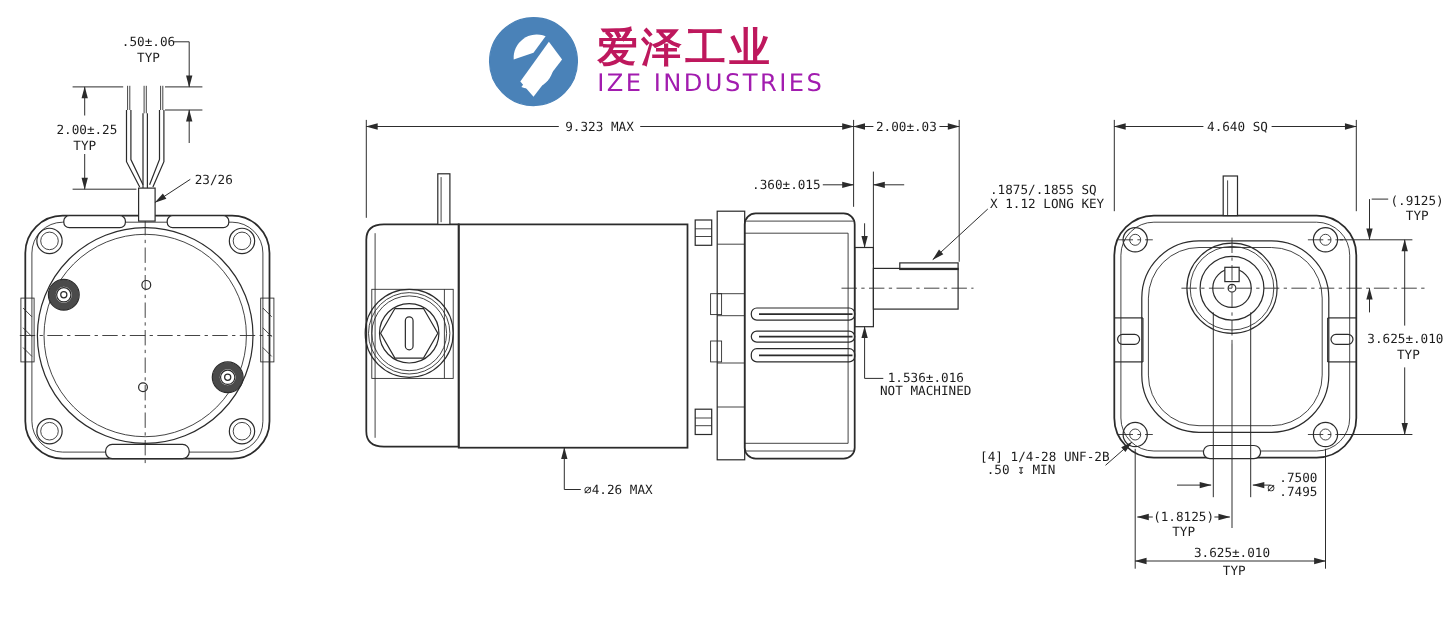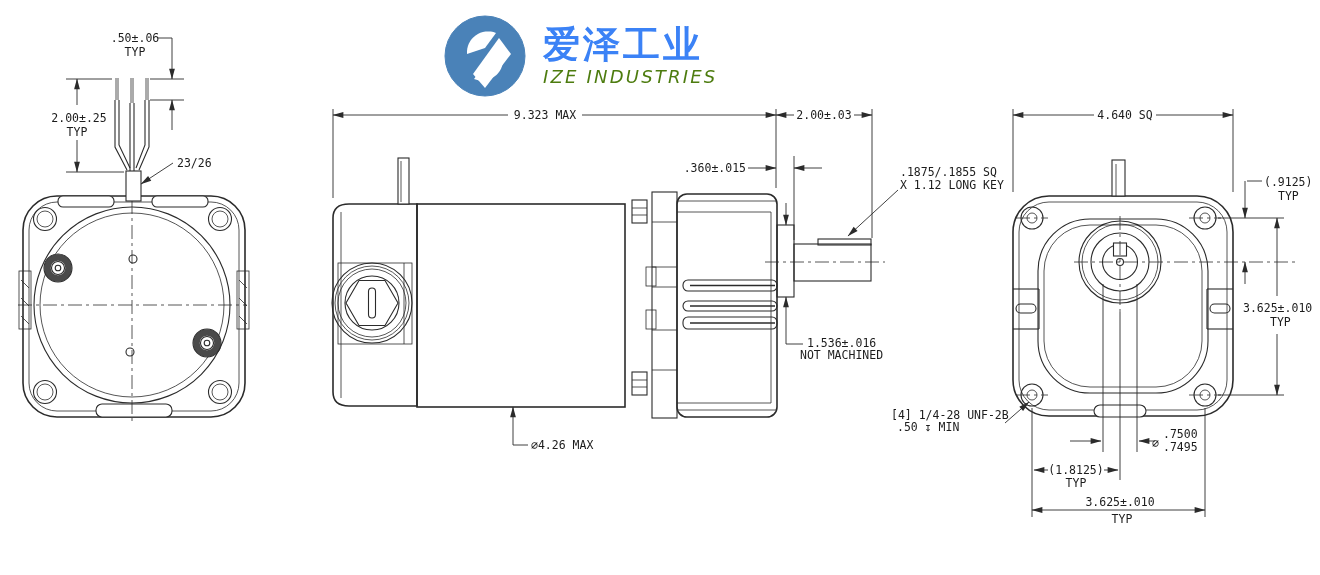--- a/index.html
+++ b/index.html
@@ -1,23 +1,23 @@
 <!DOCTYPE html>
 <html><head>
 <meta charset="utf-8">
 <style>
   html,body{margin:0;padding:0;background:#ffffff;}
   #canvas{position:relative;width:1320px;height:575px;background:#fff;overflow:hidden;
           font-family:"DejaVu Sans Mono", monospace;}
   
   #logo{position:absolute;left:443px;top:14px;display:flex;align-items:center;gap:16px;}
   #logo .cn{font-family:"DejaVu Sans", sans-serif;font-weight:bold;font-size:37px;
-            line-height:1.0;color:#3b82f6;letter-spacing:3px;}
-  #logo .en{font-family:"DejaVu Sans", sans-serif;font-size:18px;color:#4d7c0f;
-            letter-spacing:2.2px;margin-top:3px;font-style:italic;}
+            line-height:1.0;color:#be185d;letter-spacing:3px;}
+  #logo .en{font-family:"DejaVu Sans", sans-serif;font-size:22px;color:#a21caf;
+            letter-spacing:2.2px;margin-top:3px;}
   
   svg .ln{stroke:#2b2b2b;fill:none;stroke-width:1.1;}
   svg .lt{stroke:#2b2b2b;fill:none;stroke-width:0.8;}
   svg .tk{stroke:#2b2b2b;fill:none;stroke-width:1.6;}
   svg .wh{fill:#ffffff;stroke:#2b2b2b;stroke-width:1.1;}
   svg .dim{stroke:#2b2b2b;fill:none;stroke-width:0.9;}
   svg .cl{stroke:#2b2b2b;fill:none;stroke-width:0.8;stroke-dasharray:14 4 3 4;}
   svg text{font-family:"DejaVu Sans Mono", "DejaVu Sans", monospace;font-size:11.5px;fill:#1c1c1c;}
 </style>
 </head>

